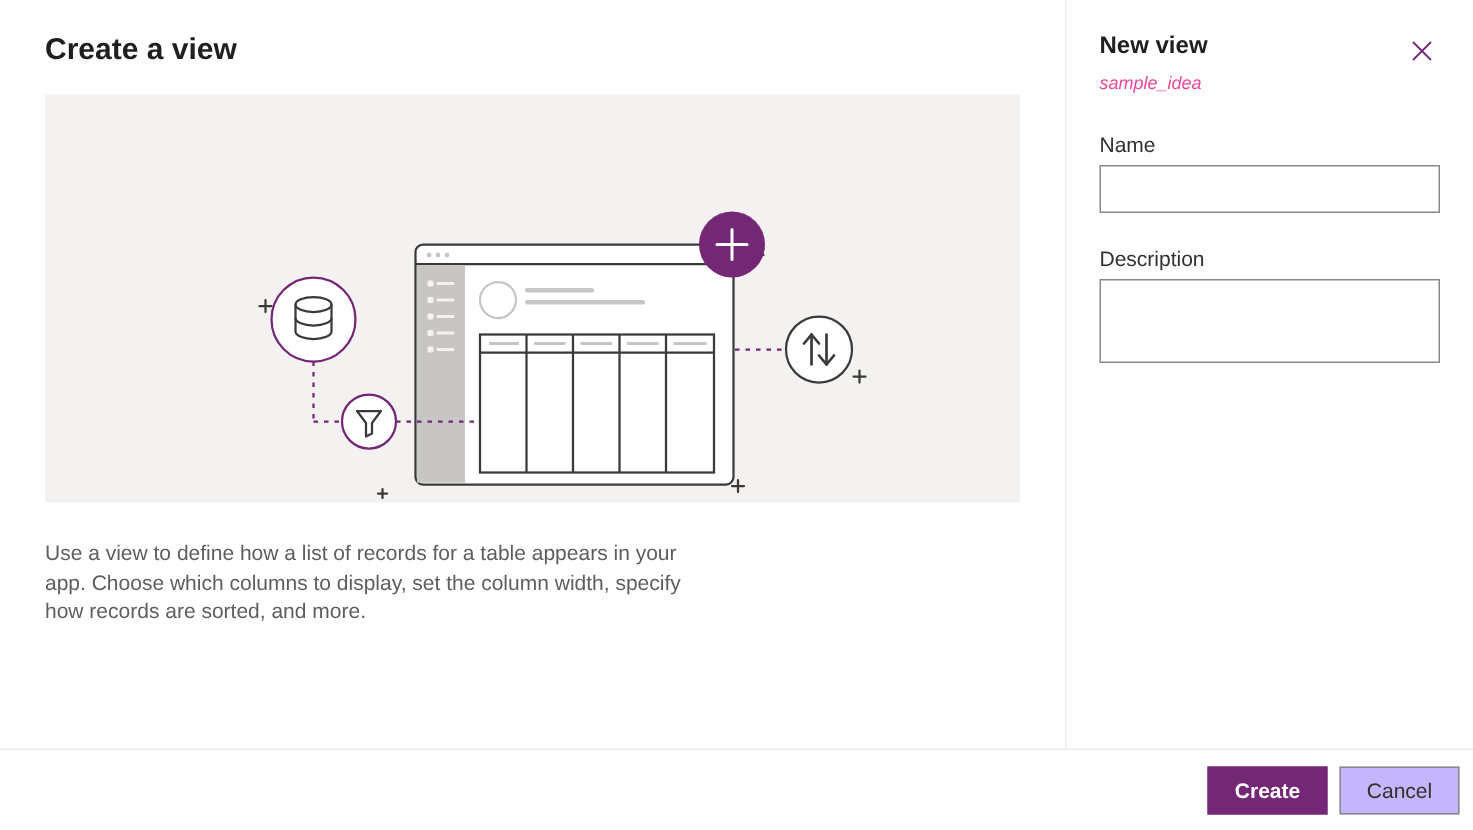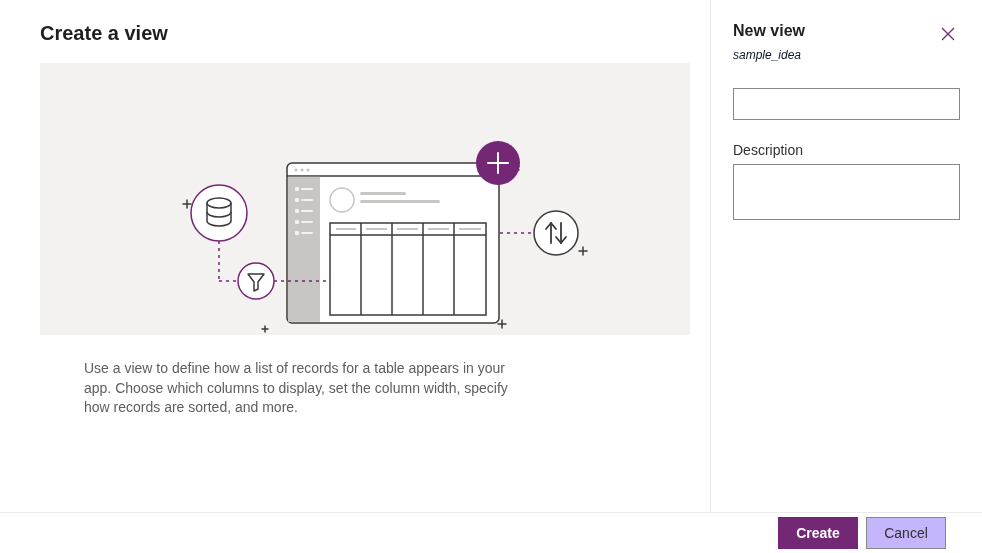--- a/index.html
+++ b/index.html
@@ -11,21 +11,21 @@
       height: 553px;
       overflow: hidden;
       background: #fff;
     }
     .layout {
       display: flex;
       height: 553px;
     }
     .left-pane {
       flex: 1;
-      padding: 22px 20px 0 40px;
+      padding: 22px 20px 0 30px;
       position: relative;
     }
     .left-title {
       font-size: 20px;
       font-weight: 600;
       color: #201f1e;
       margin-bottom: 18px;
     }
     .illustration-box {
       background: #f3f2f1;
@@ -35,21 +35,20 @@
     }
     .illustration-box svg {
       display: block;
     }
     .desc-text {
       margin-top: 24px;
       font-size: 14px;
       color: #605e5c;
       line-height: 1.4;
       max-width: 440px;
-      margin-left: 44px;
     }
     .right-pane {
       width: 272px;
       border-left: 1px solid #edebe9;
       padding: 22px 22px 0 22px;
       position: relative;
     }
     .right-header {
       display: flex;
       justify-content: space-between;
@@ -64,21 +63,21 @@
       background: none;
       border: none;
       cursor: pointer;
       padding: 4px;
       color: #742774;
       line-height: 0;
     }
     .entity-sub {
       font-size: 12px;
       font-style: italic;
-      color: #0f172a;
+      color: #ec4899;
       margin-top: 2px;
     }
     .form-field {
       margin-top: 26px;
     }
     .form-field .lbl {
       font-size: 14px;
       color: #323130;
       display: block;
       margin-bottom: 6px;
@@ -98,26 +97,26 @@
       padding: 6px 8px;
       font-family: inherit;
       font-size: 14px;
       resize: none;
     }
     .footer-bar {
       position: absolute;
       bottom: 0;
       left: 0;
       right: 0;
-      height: 41px;
+      height: 54px;
       border-top: 1px solid #edebe9;
       display: flex;
       justify-content: flex-end;
       align-items: center;
-      padding-right: 36px;
+      padding-right: 9px;
       gap: 8px;
       background: #fff;
     }
     .btn {
       height: 32px;
       min-width: 80px;
       padding: 0 16px;
       font-family: inherit;
       font-size: 14px;
       cursor: pointer;
@@ -241,20 +240,21 @@
       <button class="close-btn">
         <svg width="16" height="16" viewBox="0 0 16 16">
           <line x1="2" y1="2" x2="14" y2="14" stroke="currentColor" stroke-width="1.2"></line>
           <line x1="14" y1="2" x2="2" y2="14" stroke="currentColor" stroke-width="1.2"></line>
         </svg>
       </button>
     </div>
     <div class="entity-sub">sample_idea</div>
 
     <div class="form-field">
+      <label class="lbl">Name</label>
       <input type="text" value="" style="">
     </div>
 
     <div class="form-field ff2">
       <label class="lbl">Description</label>
       <textarea style=""></textarea>
     </div>
   </div>
 </div>
 

